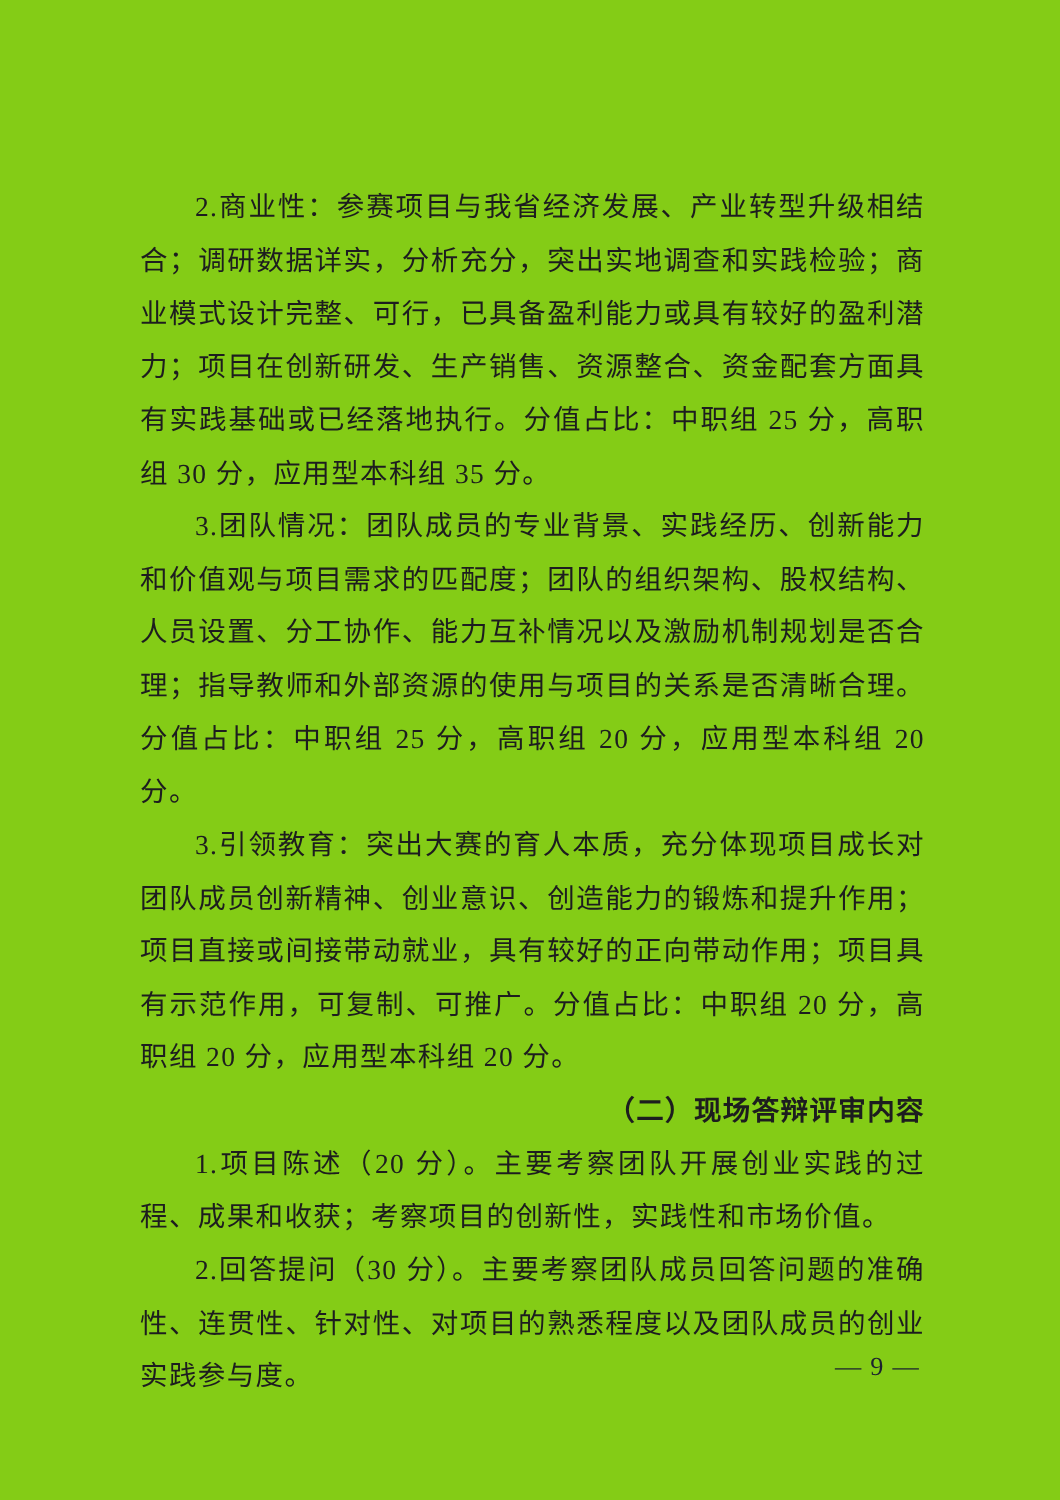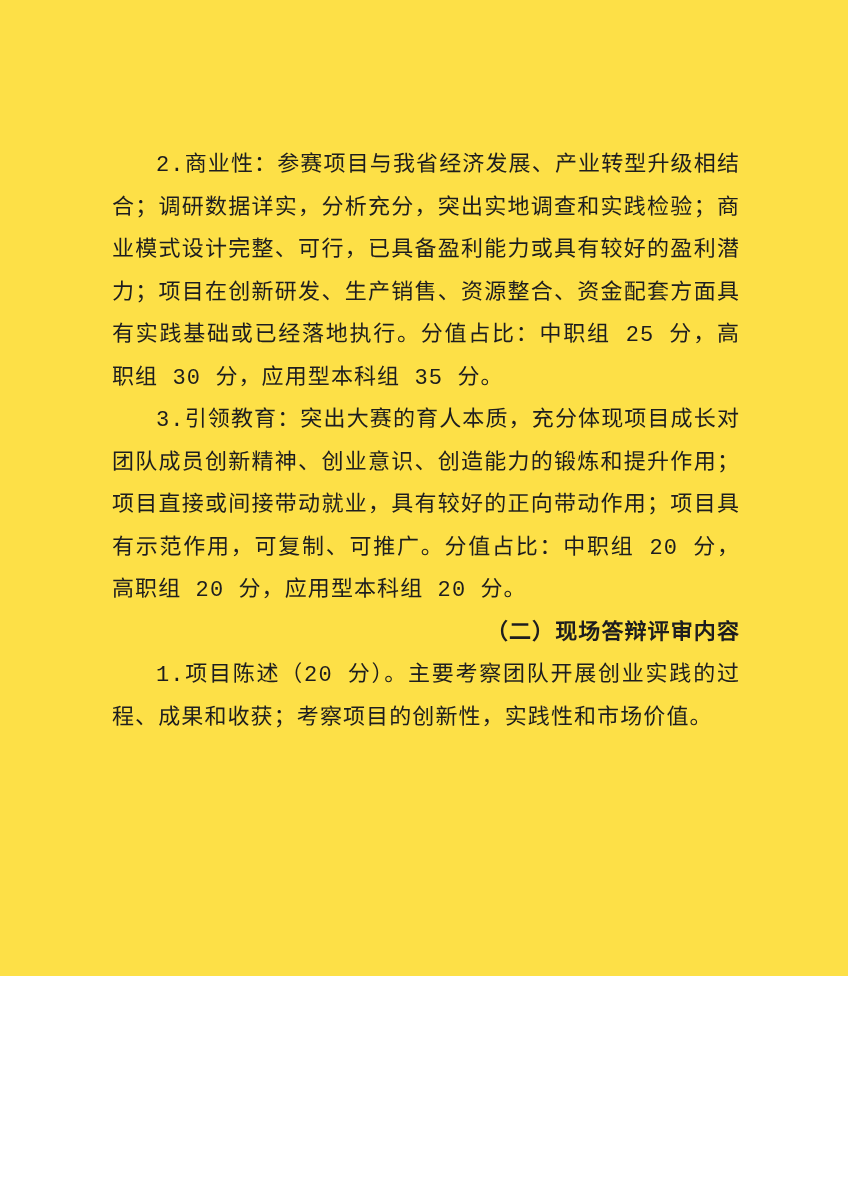--- a/index.html
+++ b/index.html
@@ -3,24 +3,24 @@
 <meta charset="utf-8">
 <style>
   html, body {
     margin: 0;
     padding: 0;
     background: #ffffff;
   }
   .page {
     position: relative;
     width: 848px;
-    height: 976px;
-    background: #fde047;
+    height: 1200px;
+    background: #84cc16;
     overflow: hidden;
-    font-family: Liberation Mono, monospace;
+    font-family: Liberation Serif, serif;
   }
   .content {
     position: absolute;
     top: 145px;
     left: 112px;
     width: 628px;
   }
   .para {
     margin: 0;
     font-size: 22px;
@@ -44,19 +44,21 @@
     letter-spacing: 1px;
     white-space: nowrap;
   }
 </style>
 </head>
 <body>
 
 <div class="page">
   <div class="content">
     <p class="para">2.商业性：参赛项目与我省经济发展、产业转型升级相结合；调研数据详实，分析充分，突出实地调查和实践检验；商业模式设计完整、可行，已具备盈利能力或具有较好的盈利潜力；项目在创新研发、生产销售、资源整合、资金配套方面具有实践基础或已经落地执行。分值占比：中职组 25 分，高职组 30 分，应用型本科组 35 分。</p>
+    <p class="para">3.团队情况：团队成员的专业背景、实践经历、创新能力和价值观与项目需求的匹配度；团队的组织架构、股权结构、人员设置、分工协作、能力互补情况以及激励机制规划是否合理；指导教师和外部资源的使用与项目的关系是否清晰合理。分值占比：中职组 25 分，高职组 20 分，应用型本科组 20 分。</p>
     <p class="para">3.引领教育：突出大赛的育人本质，充分体现项目成长对团队成员创新精神、创业意识、创造能力的锻炼和提升作用；项目直接或间接带动就业，具有较好的正向带动作用；项目具有示范作用，可复制、可推广。分值占比：中职组 20 分，高职组 20 分，应用型本科组 20 分。</p>
     <p class="para heading">（二）现场答辩评审内容</p>
     <p class="para">1.项目陈述（20 分）。主要考察团队开展创业实践的过程、成果和收获；考察项目的创新性，实践性和市场价值。</p>
+    <p class="para">2.回答提问（30 分）。主要考察团队成员回答问题的准确性、连贯性、针对性、对项目的熟悉程度以及团队成员的创业实践参与度。</p>
   </div>
 
   <div class="page-number">— 9 —</div>
 </div>
 
 </body></html>

